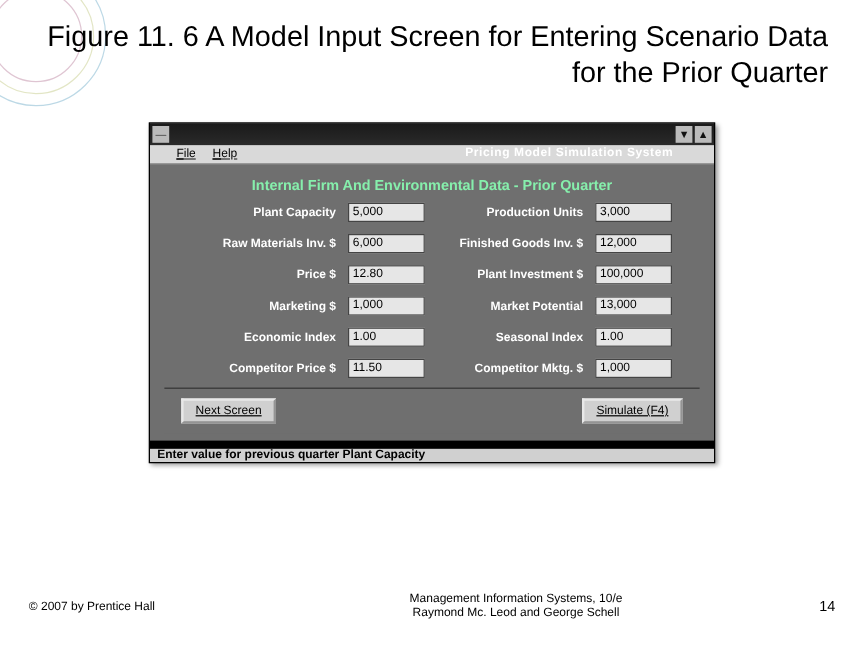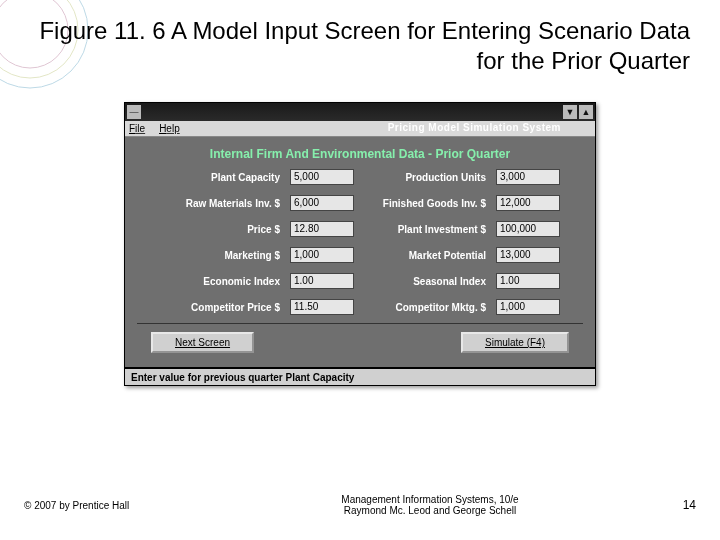--- a/index.html
+++ b/index.html
@@ -73,21 +73,21 @@
     align-items: center;
     justify-content: center;
     font-size: 9px;
     color: #111;
   }
   .menubar {
     background: #d9d9d9;
     height: 16px;
     display: flex;
     align-items: center;
-    padding: 0 4px;
+    padding: 0 22px;
     gap: 14px;
     font-size: 10px;
     border-bottom: 1px solid #888;
   }
   .menubar .menuitem { text-decoration: underline; text-decoration-color: #333; text-underline-offset: 1px; }
   .menubar .menuitem::first-letter { text-decoration: underline; }
   .client {
     background: #6f6f6f;
     padding: 10px 12px 6px;
   }
@@ -127,28 +127,28 @@
     border-top: 1px solid #333;
     background: #6f6f6f;
     padding: 8px 14px;
     display: flex;
     justify-content: space-between;
   }
   .winbutton {
     background: #d0d0d0;
     border: 2px outset #e8e8e8;
     font-size: 10px;
-    padding: 3px 22px;
+    padding: 3px 10px;
     font-family: Arial;
     text-decoration: underline;
     text-underline-offset: 1px;
   }
   .statusbar {
     background: #d0d0d0;
-    border-top: 2px solid #000000;
+    border-top: 7px solid #000000;
     height: 18px;
     display: flex;
     align-items: center;
     padding: 0 6px;
     font-size: 10px;
     font-weight: bold;
   }
   .footer {
     position: absolute;
     bottom: 24px;

